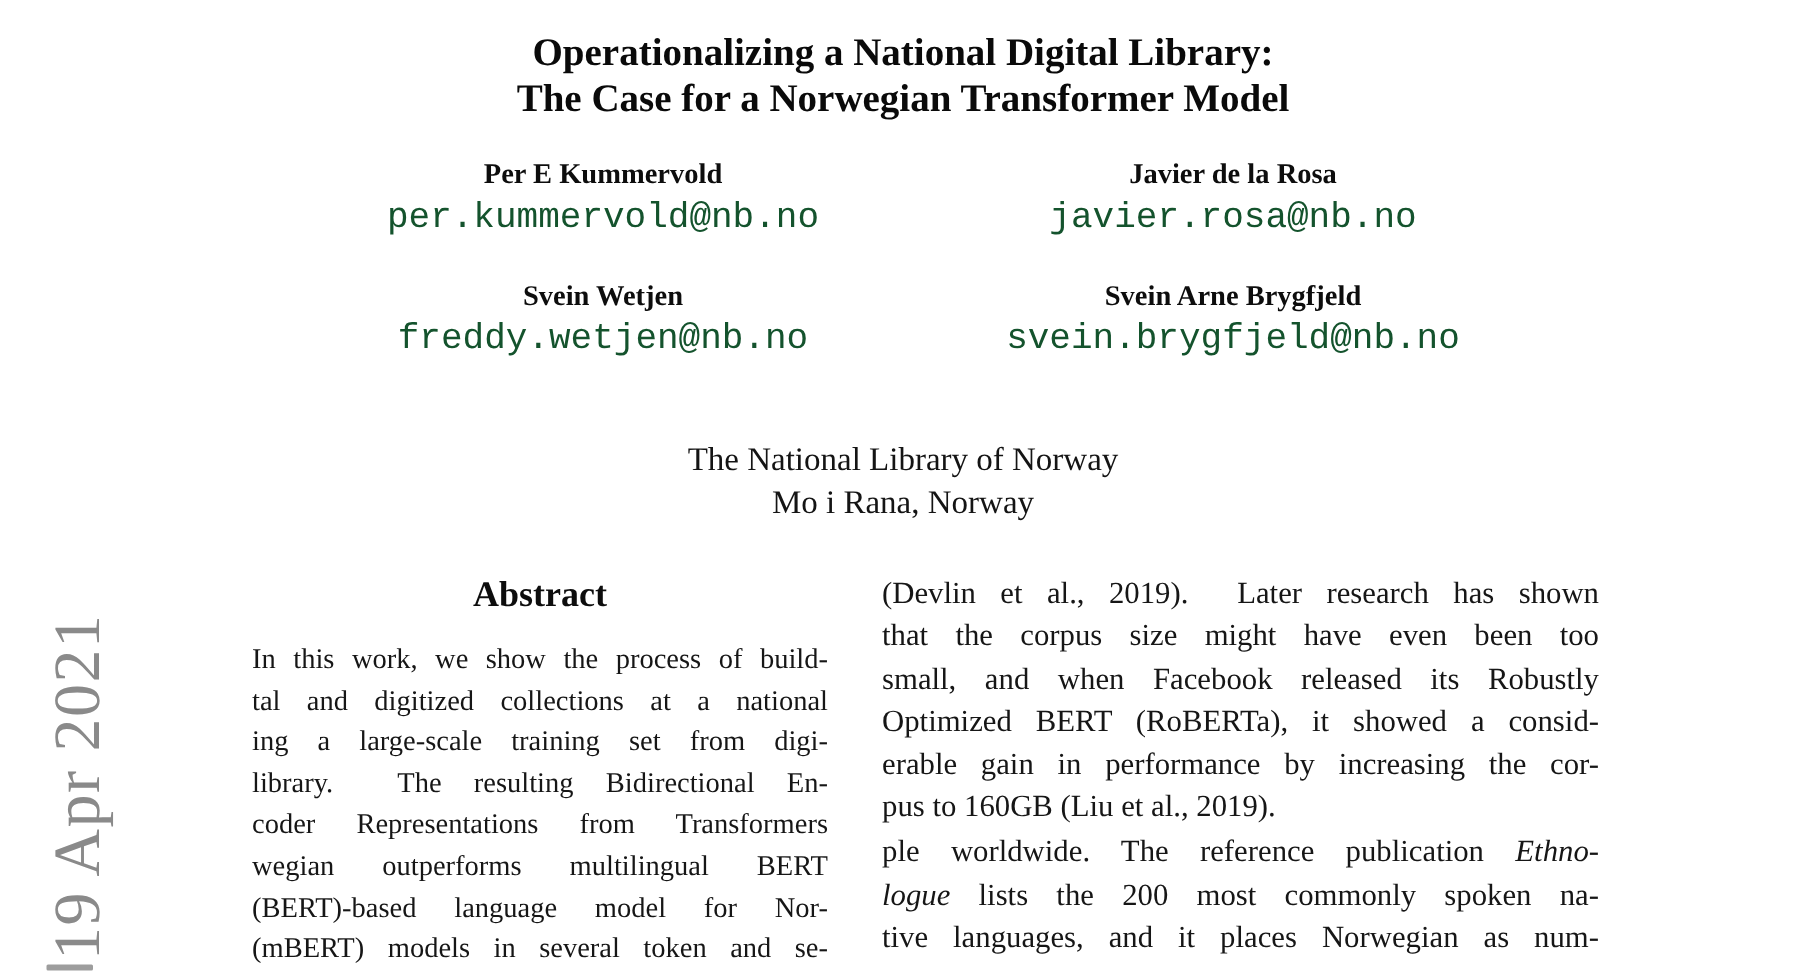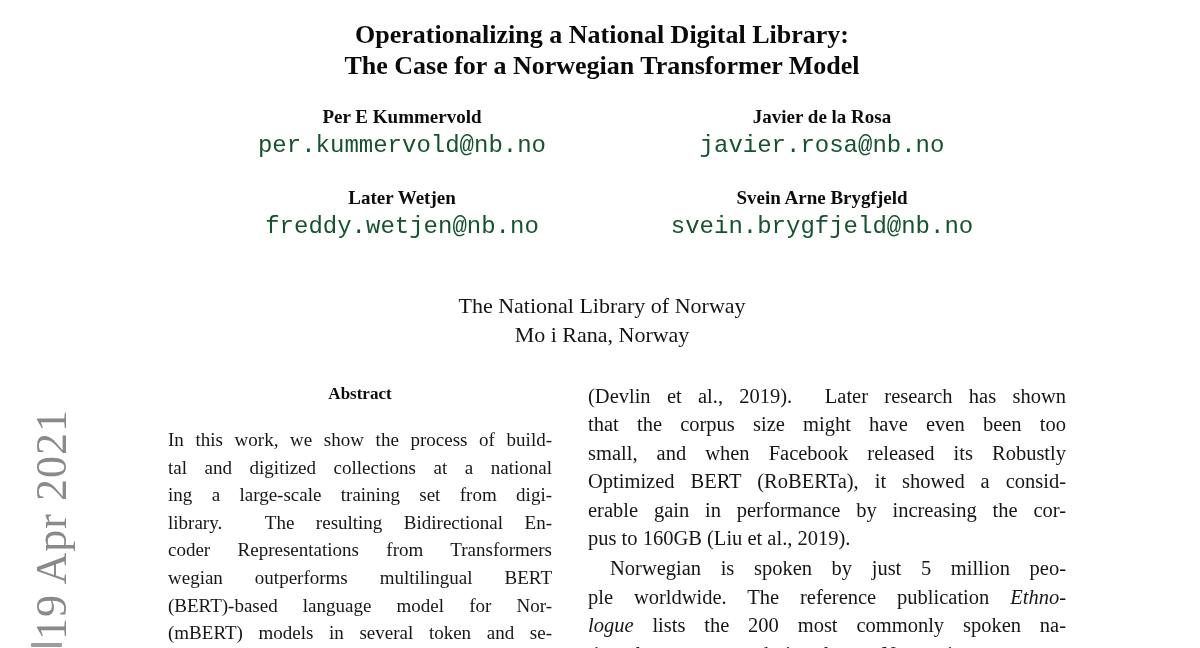--- a/index.html
+++ b/index.html
@@ -31,21 +31,21 @@
   .ab-r2c1 { top:184px; left:202px; }
   .ab-r2c2 { top:184px; left:622px; }
   .author-name { font-weight:bold; font-size:19px; line-height:28px; color:#0d0d0d; white-space:nowrap; }
   .author-email { font-family:"Liberation Mono","DejaVu Sans Mono",monospace;
     font-size:24px; line-height:30px; color:#14532d; white-space:nowrap; }
 
   .affiliation { position:absolute; top:292px; left:0; width:1204px; text-align:center;
     font-size:22px; line-height:28.5px; color:#141414; }
 
   .abstract-heading { position:absolute; top:384px; left:168px; width:384px;
-    text-align:center; font-weight:bold; font-size:17px; color:#0d0d0d; }
+    text-align:center; font-weight:bold; font-size:24px; color:#0d0d0d; }
 
   .abstract-body { position:absolute; top:427px; left:168px; width:384px;
     font-size:19px; color:#161616; }
   .abstract-body .jline { height:27.6px; }
 
   .right-col { position:absolute; top:383px; left:588px; width:478px;
     font-size:20.5px; color:#161616; }
   .right-col .jline { height:28.4px; }
 
   .jline {
@@ -70,21 +70,21 @@
 
   <div class="author-block ab-r1c1">
     <div class="author-name">Per E Kummervold</div>
     <div class="author-email">per.kummervold@nb.no</div>
   </div>
   <div class="author-block ab-r1c2">
     <div class="author-name">Javier de la Rosa</div>
     <div class="author-email">javier.rosa@nb.no</div>
   </div>
   <div class="author-block ab-r2c1">
-    <div class="author-name">Later Wetjen</div>
+    <div class="author-name">Svein Wetjen</div>
     <div class="author-email">freddy.wetjen@nb.no</div>
   </div>
   <div class="author-block ab-r2c2">
     <div class="author-name">Svein Arne Brygfjeld</div>
     <div class="author-email">svein.brygfjeld@nb.no</div>
   </div>
 
   <div class="affiliation">
     <div>The National Library of Norway</div>
     <div>Mo i Rana, Norway</div>
@@ -104,19 +104,18 @@
   </div>
 
   <div class="right-col">
     <div class="jline">(Devlin et al., 2019).&nbsp; Later research has shown</div>
     <div class="jline">that the corpus size might have even been too</div>
     <div class="jline">small, and when Facebook released its Robustly</div>
     <div class="jline">Optimized BERT (RoBERTa), it showed a consid-</div>
     <div class="jline">erable gain in performance by increasing the cor-</div>
     <div class="jline para-end">pus to 160GB (Liu et al., 2019).</div>
     <div class="para-gap"></div>
-    <div class="jline indent">Norwegian is spoken by just 5 million peo-</div>
     <div class="jline"><span>ple worldwide. The reference publication </span><span class="ital">Ethno-</span></div>
     <div class="jline"><span class="ital">logue</span><span> lists the 200 most commonly spoken na-</span></div>
     <div class="jline">tive languages, and it places Norwegian as num-</div>
   </div>
 
 </div>
 
 </body></html>

